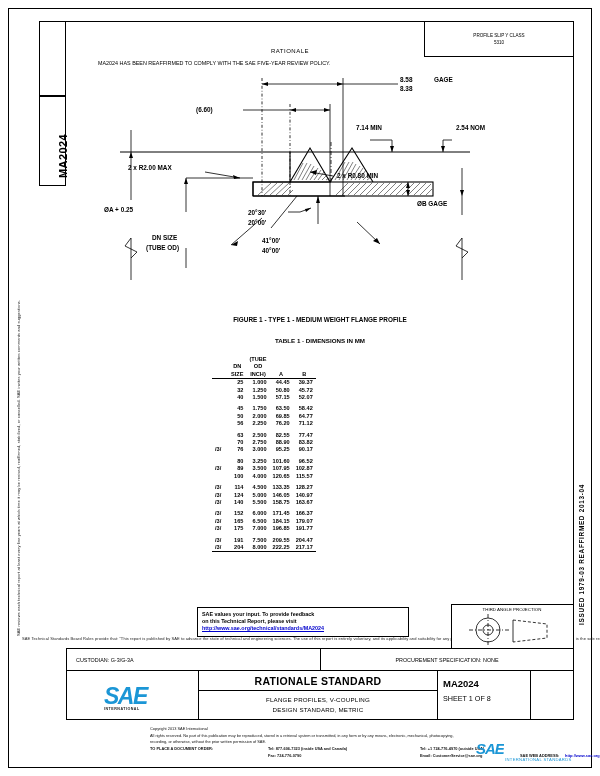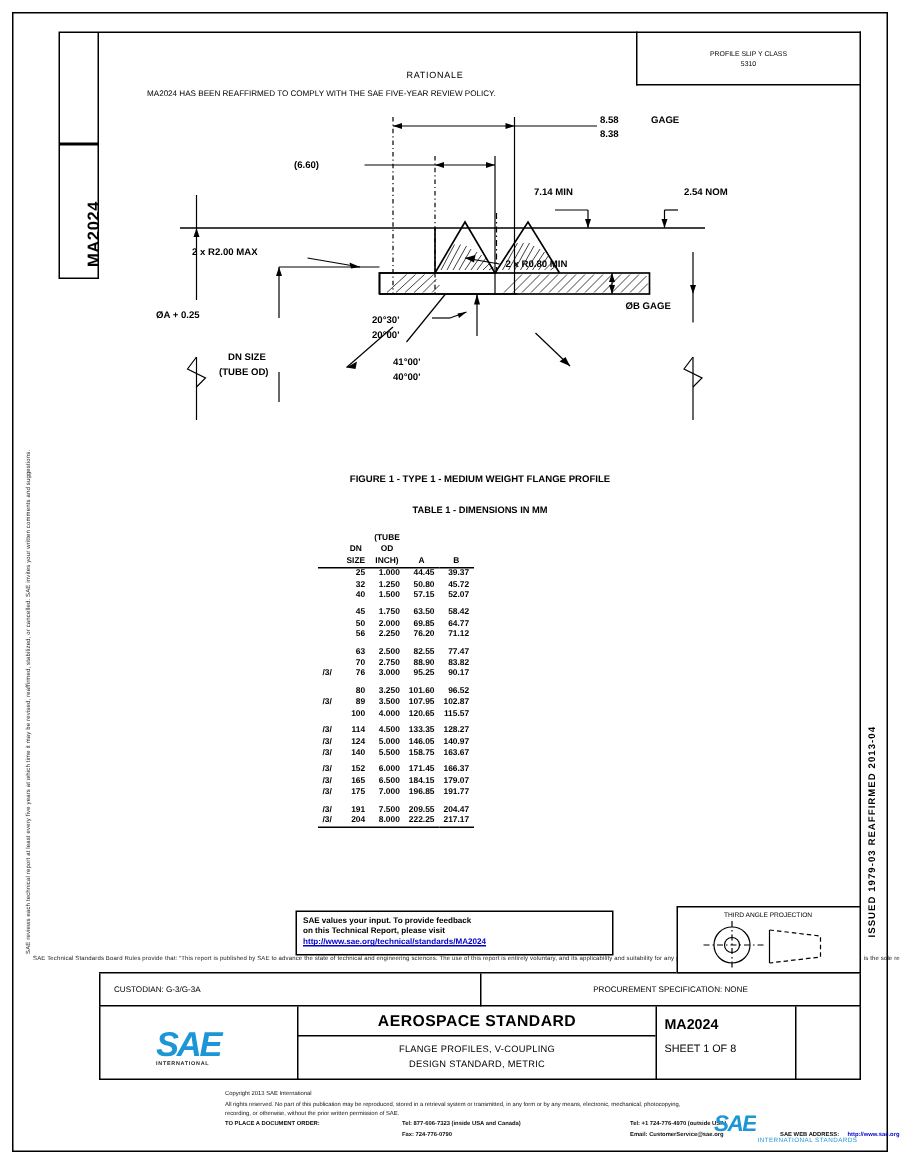--- a/index.html
+++ b/index.html
@@ -548,21 +548,21 @@
 
   <div style="position:absolute; left:66px; top:671px; width:508px; height:49px; border:1px solid #000; border-top:none;"></div>
   <div style="position:absolute; left:198px; top:671px; width:1px; height:49px; background:#000;"></div>
   <div style="position:absolute; left:437px; top:671px; width:1px; height:49px; background:#000;"></div>
   <div style="position:absolute; left:530px; top:671px; width:1px; height:49px; background:#000;"></div>
   <div style="position:absolute; left:198px; top:690px; width:239px; height:1px; background:#000;"></div>
 
   <div class="sae-logo" style="left:104px; top:683px;">SAE</div>
   <div class="sae-sub" style="left:104px; top:707px;">INTERNATIONAL</div>
 
-  <div class="t as-title" style="left:318px; top:675px; transform:translateX(-50%);">AEROSPACE STANDARD</div>
+  <div class="t as-title" style="left:318px; top:675px; transform:translateX(-50%);">RATIONALE STANDARD</div>
   <div class="t as-sub" style="left:318px; top:696px; transform:translateX(-50%);">FLANGE PROFILES, V-COUPLING</div>
   <div class="t as-sub" style="left:318px; top:706px; transform:translateX(-50%);">DESIGN STANDARD, METRIC</div>
 
   <div class="t doc-num" style="left:443px; top:678px;">MA2024</div>
   <div class="t sheet" style="left:443px; top:694px;">SHEET 1 OF 8</div>
 
   <div class="foot" style="left:150px; top:726px;">Copyright 2013 SAE International</div>
   <div class="foot" style="left:150px; top:733px;">All rights reserved. No part of this publication may be reproduced, stored in a retrieval system or transmitted, in any form or by any means, electronic, mechanical, photocopying,</div>
   <div class="foot" style="left:150px; top:739px;">recording, or otherwise, without the prior written permission of SAE.</div>
 

